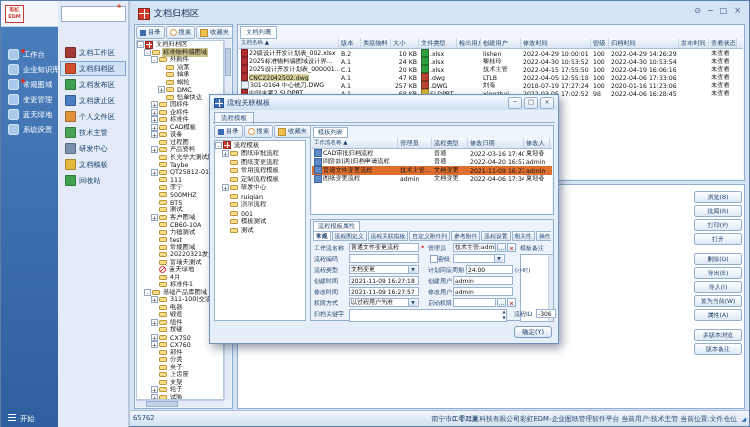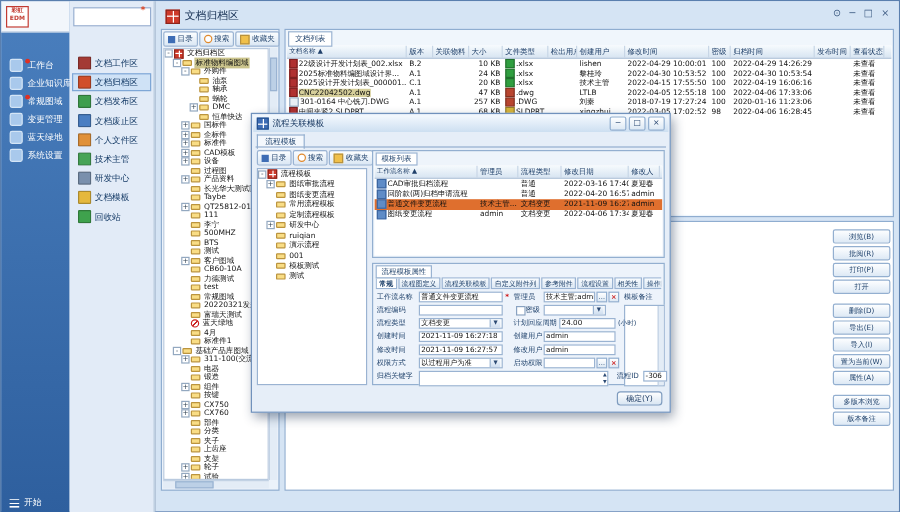--- a/index.html
+++ b/index.html
@@ -6,21 +6,21 @@
   body{width:750px;height:427px;position:relative;font-family:"DejaVu Sans",sans-serif;font-size:8px;background:#c8d8ec;overflow:hidden;color:#111}
   .screen{position:absolute;inset:0;border:1px solid #5a7fae;background:#d3e1f2;box-sizing:border-box}
   
   .left-rail{position:absolute;left:0;top:0;width:57px;height:427px;background:linear-gradient(180deg,#4a7fbe,#2e5f9e)}
   .logo-box{position:absolute;left:0;top:0;width:57px;height:26px;background:#f2f6fb;border-bottom:1px solid #c3d2e4;display:flex;align-items:center;padding-left:4px;box-sizing:border-box}
   .logo-mark{width:17px;height:16px;background:#fff;border:1px solid #c23b32;color:#c23b32;font-size:5px;line-height:7px;text-align:center;font-weight:bold;overflow:hidden}
   .rail-items{position:absolute;left:0;top:46px;right:0}
   .rail-item{position:relative;height:15px;display:flex;align-items:center;gap:4px;padding-left:7px;color:#fff;font-size:7.3px;white-space:nowrap;cursor:default}
   .rail-ico{width:9px;height:9px;border-radius:2px;background:#a9c9ec;border:1px solid #d4e5f6;position:relative;flex:none}
   .badge{position:absolute;width:4px;height:4px;border-radius:50%;background:#e03022;top:-1px;left:12px}
-  .rail-start{position:absolute;left:0;bottom:4px;width:57px;display:flex;gap:4px;align-items:center;padding-left:7px;color:#fff;font-size:7.3px}
+  .rail-start{position:absolute;left:0;bottom:4px;width:57px;display:flex;gap:4px;padding-left:7px;color:#fff;font-size:7.3px}
   .start-ico{width:8px;height:7px;background:repeating-linear-gradient(180deg,#fff 0 1px,transparent 1px 3px);flex:none}
   
   .nav-col{position:absolute;left:57px;top:0;width:71px;height:427px;background:#e2ebf7;border-right:1px solid #b5c6da;box-sizing:border-box}
   .nav-search{position:absolute;left:3px;top:5px;width:59px;height:14px;background:#fff;border:1px solid #96add0;font-size:7px;padding:0 2px}
   .search-mark{position:absolute;left:59px;top:3px;color:#d42;font-size:8px;font-weight:bold}
   .nav-items{position:absolute;left:0;top:44px;right:0}
   .nav-item{height:13px;display:flex;align-items:center;gap:3px;padding-left:4px;margin:0 2px 1px 2px;font-size:7.2px;color:#143a66;border:1px solid transparent;white-space:nowrap}
   .nav-item.selected{background:#cfe2f6;border:1px solid #7fa7d6}
   .nav-ico{width:9px;height:9px;border-radius:1px;flex:none;border:1px solid rgba(0,0,0,.25)}
   
@@ -683,20 +683,26 @@
           <div class="abtn">导出(E)</div>
           <div class="abtn">导入(I)</div>
           <div class="abtn">置为当前(W)</div>
           <div class="abtn">属性(A)</div>
           <div class="agap"></div>
           <div class="abtn">多版本浏览</div>
           <div class="abtn">版本备注</div>
         </div>
     </div>
 
+    <div class="status-bar">
+      <span class="st-count">65762</span>
+      <span class="st-objects">0 个对象</span>
+      <span class="st-company">南宁市二零二五科技有限公司彩虹EDM-企业图纸管理软件平台  当前用户:技术主管  当前位置:文件仓位</span>
+      <span class="st-flag">◢</span>
+    </div>
   </div>
 
   <div class="dialog">
     <div class="dlg-title">
       <span class="grid-ico blue" style="width:8px;height:8px"></span>
       <span>流程关联模板</span>
       <span class="dlg-ctrls" id="dlgCtrls">
           <span class="dlg-cb">─</span>
           <span class="dlg-cb">□</span>
           <span class="dlg-cb">×</span>

